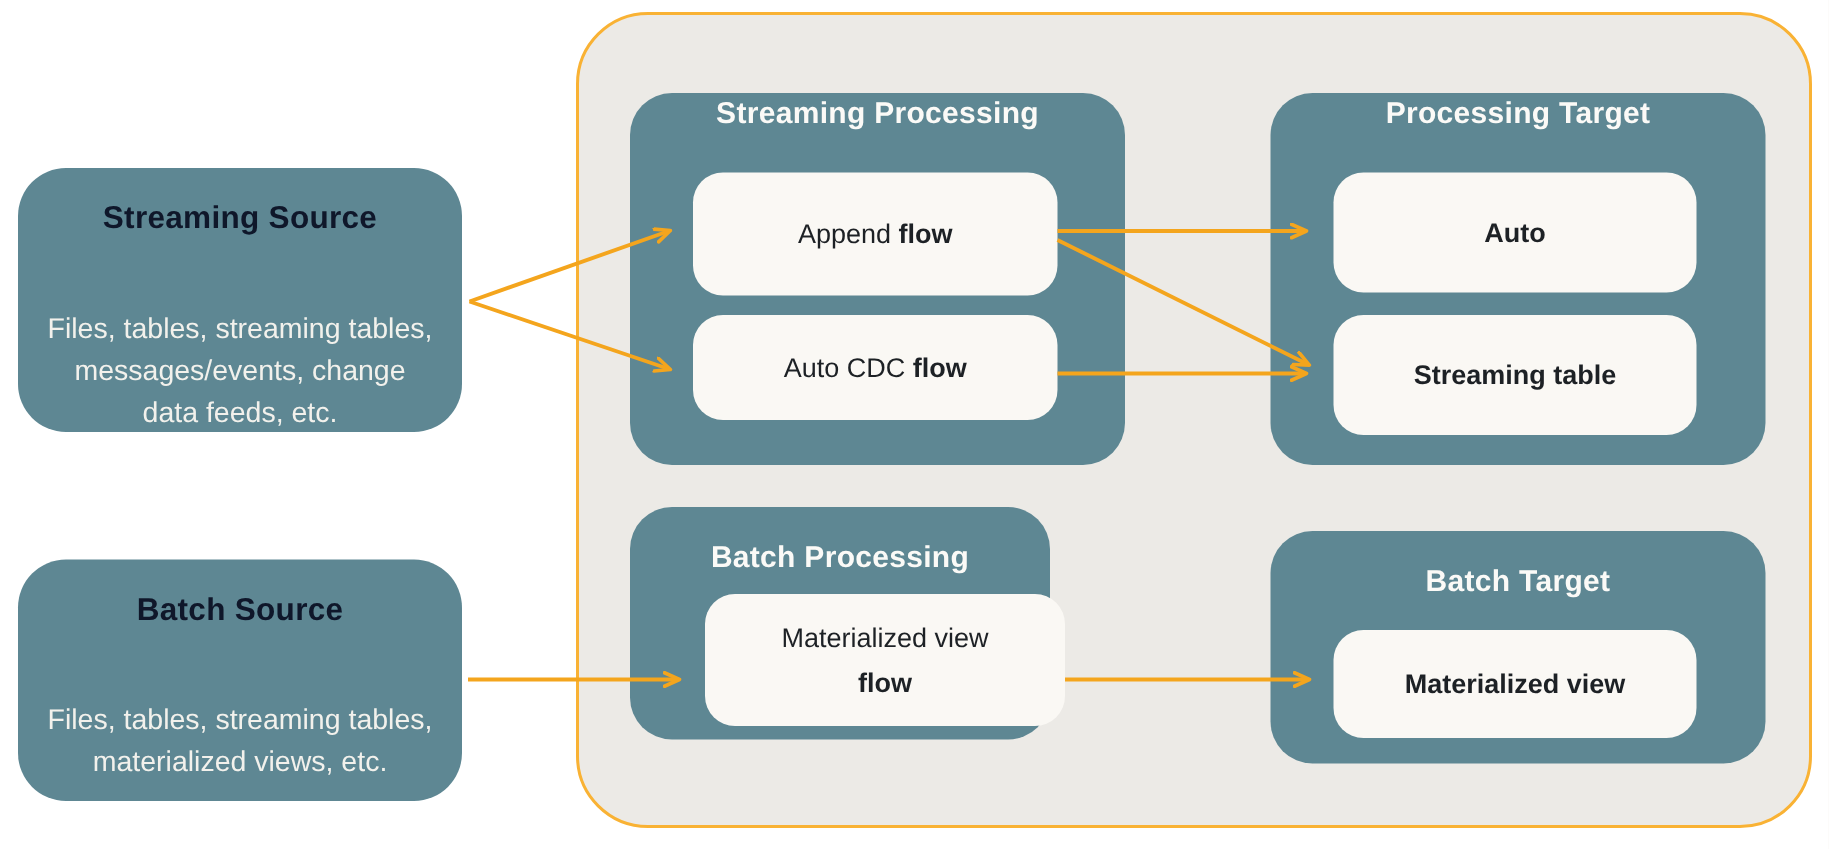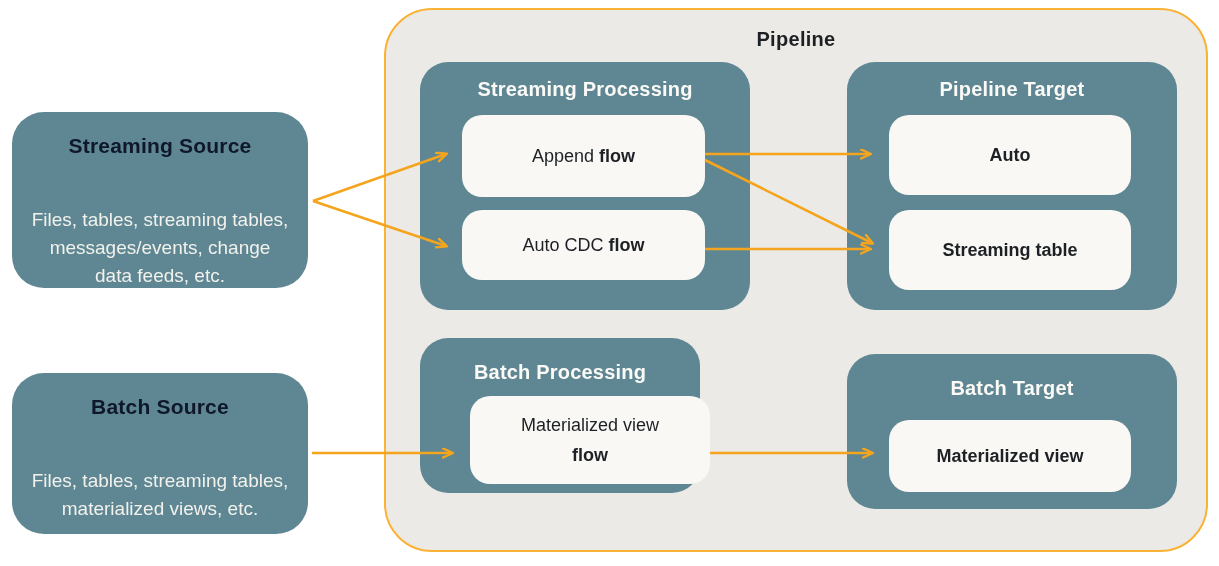--- a/index.html
+++ b/index.html
@@ -64,21 +64,21 @@
   }
   #streaming-processing { left: 34px;  top: 52px;  width: 330px; height: 248px; }
   #streaming-target     { left: 461px; top: 52px;  width: 330px; height: 248px; }
   #batch-processing     { left: 34px;  top: 328px; width: 280px; height: 155px; }
   #batch-target         { left: 461px; top: 344px; width: 330px; height: 155px; }
   .group-title {
     text-align: center;
     color: #FBFAF7;
     font-weight: bold;
     font-size: 20px;
-    padding-top: 16px;
+    padding-top: 3px;
     letter-spacing: 0.2px;
   }
   .group--batch .group-title { padding-top: 23px; }
 
   
   .node {
     position: absolute;
     background: #FAF8F4;
     border-radius: 20px;
     display: flex;
@@ -115,36 +115,35 @@
     <div class="source-title">Streaming Source</div>
     <div class="source-body">Files, tables, streaming tables, messages/events, change data feeds, etc.</div>
   </div>
 
   <div class="source-box" id="batch-source">
     <div class="source-title">Batch Source</div>
     <div class="source-body">Files, tables, streaming tables, materialized views, etc.</div>
   </div>
 
   <div class="pipeline">
-    <div class="pipeline-title">Pipeline</div>
 
     <div class="group" id="streaming-processing">
       <div class="group-title">Streaming Processing</div>
       <div class="node" id="node-append-flow">
         <span><span>Append</span>
           <b>flow</b></span>
       </div>
       <div class="node" id="node-auto-cdc-flow">
         <span><span>Auto CDC</span>
           <b>flow</b></span>
       </div>
     </div>
 
     <div class="group" id="streaming-target">
-      <div class="group-title">Pipeline Target</div>
+      <div class="group-title">Processing Target</div>
       <div class="node" id="node-sink">
         <span><b>Auto</b></span>
       </div>
       <div class="node" id="node-streaming-table">
         <span><b>Streaming table</b></span>
       </div>
     </div>
 
     <div class="group group--batch" id="batch-processing">
       <div class="group-title">Batch Processing</div>

